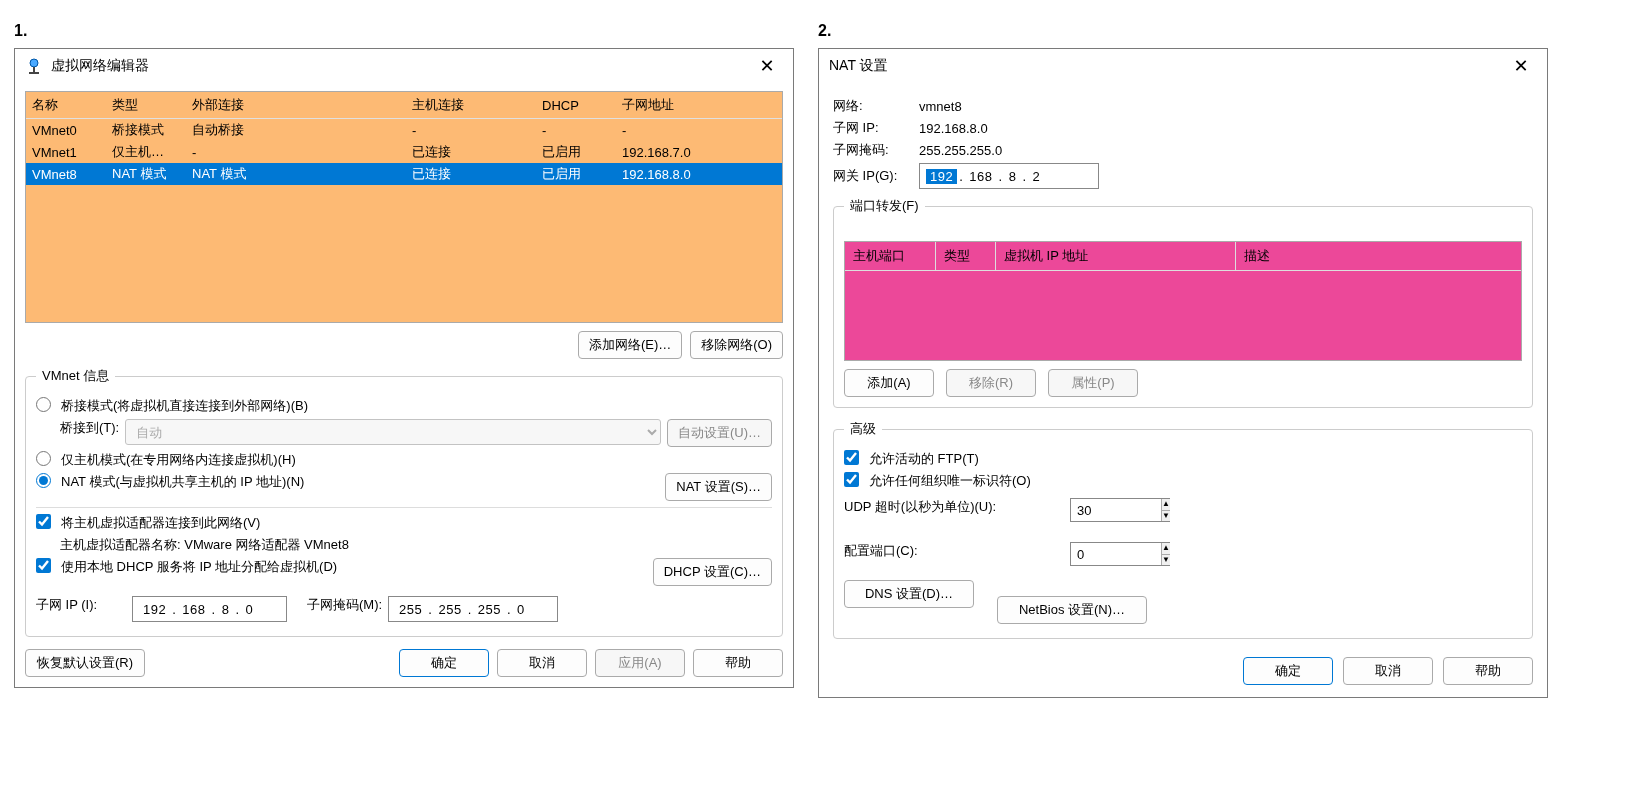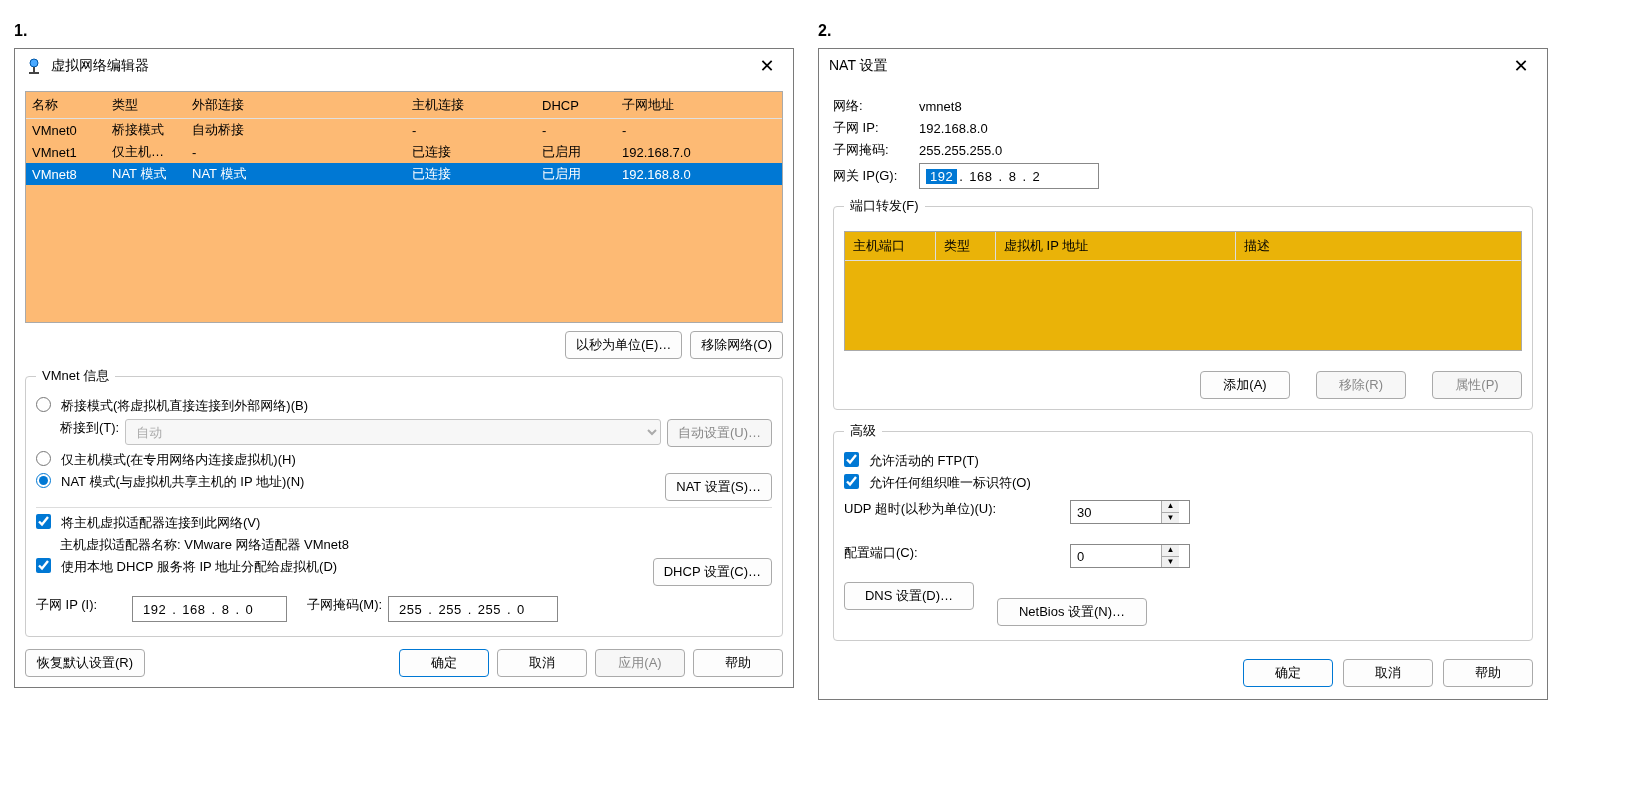--- a/index.html
+++ b/index.html
@@ -130,44 +130,44 @@
   }
   .bottom-row .spacer { flex: 1; }
 
   
   .body2 { padding: 10px 14px 12px 14px; }
   .kv { display: flex; margin: 4px 0; align-items: center; }
   .kv .k { width: 86px; }
   .pf-table-wrap {
     border: 1px solid #aaa;
     height: 120px;
-    margin-top: 8px;
+    margin-top: 18px;
     overflow: hidden;
-    background: #eab308;
+    background: #ec4899;
   }
   .pf-header {
     display: flex;
     border-bottom: 1px solid #ddd;
   }
   .pf-header div {
     padding: 5px 8px;
     font-size: 13px;
   }
   .pf-header .vsep { border-left: 1px solid #ddd; }
   .pf-buttons {
     display: flex;
-    justify-content: flex-end;
-    gap: 26px;
-    margin-top: 20px;
+    justify-content: flex-start;
+    gap: 12px;
+    margin-top: 8px;
   }
   .spinbox {
     display: inline-flex;
     border: 1px solid #888;
     height: 24px;
-    width: 120px;
+    width: 100px;
     align-items: stretch;
     background: #fff;
   }
   .spinbox input {
     border: none; outline: none; width: 90px;
     padding: 0 6px; font-size: 13px; font-family: inherit;
   }
   .spinbox .arrows {
     display: flex; flex-direction: column; width: 18px;
     border-left: 1px solid #aaa; background: #f0f0f0;
@@ -240,21 +240,21 @@
               <td>NAT 模式</td>
               <td>NAT 模式</td>
               <td>已连接</td>
               <td>已启用</td>
               <td>192.168.8.0</td>
             </tr>
           </tbody>
       </table>
     </div>
     <div class="net-buttons">
-      <button>以秒为单位(E)…</button>
+      <button>添加网络(E)…</button>
       <button>移除网络(O)</button>
     </div>
 
     <fieldset>
       <legend>VMnet 信息</legend>
 
       <div class="row">
         <input type="radio" name="mode" style="">
         <span>桥接模式(将虚拟机直接连接到外部网络)(B)</span>
       </div>

